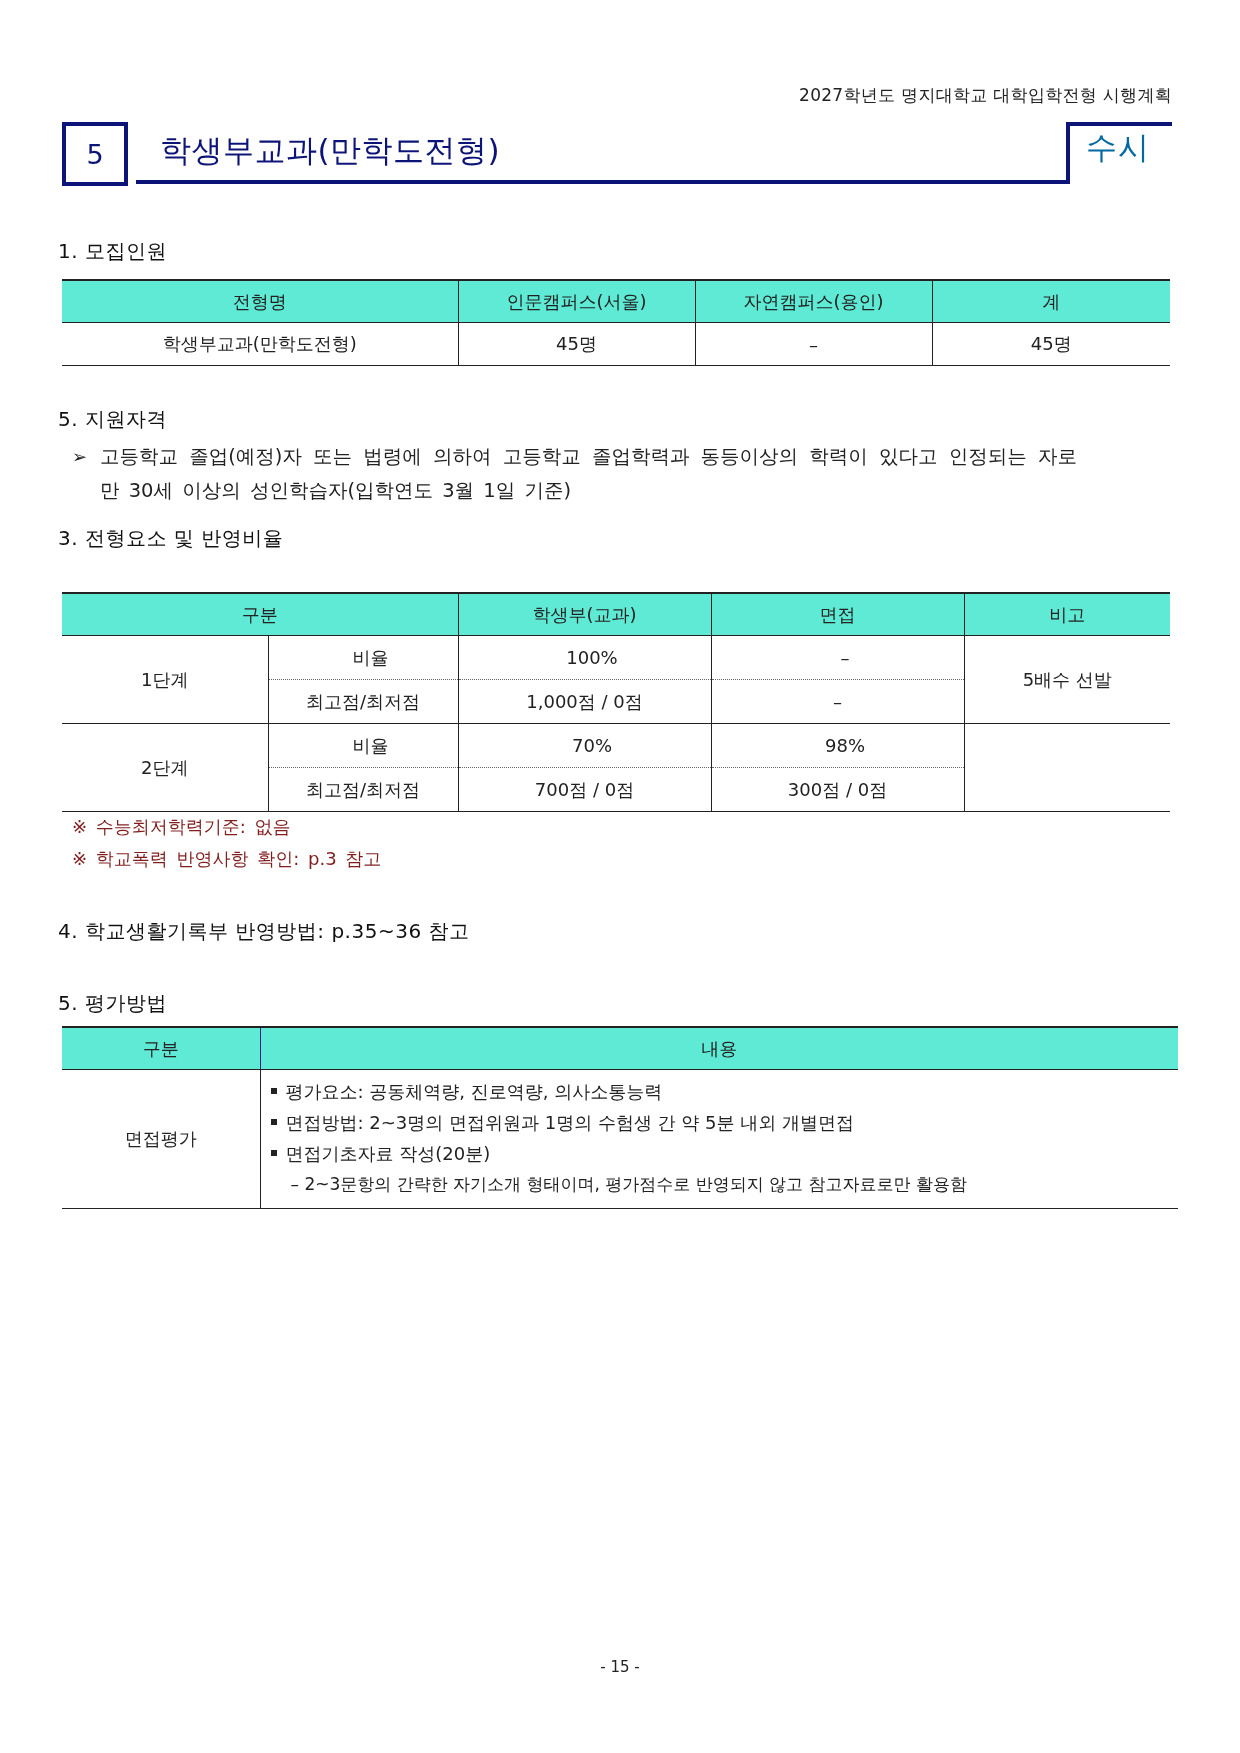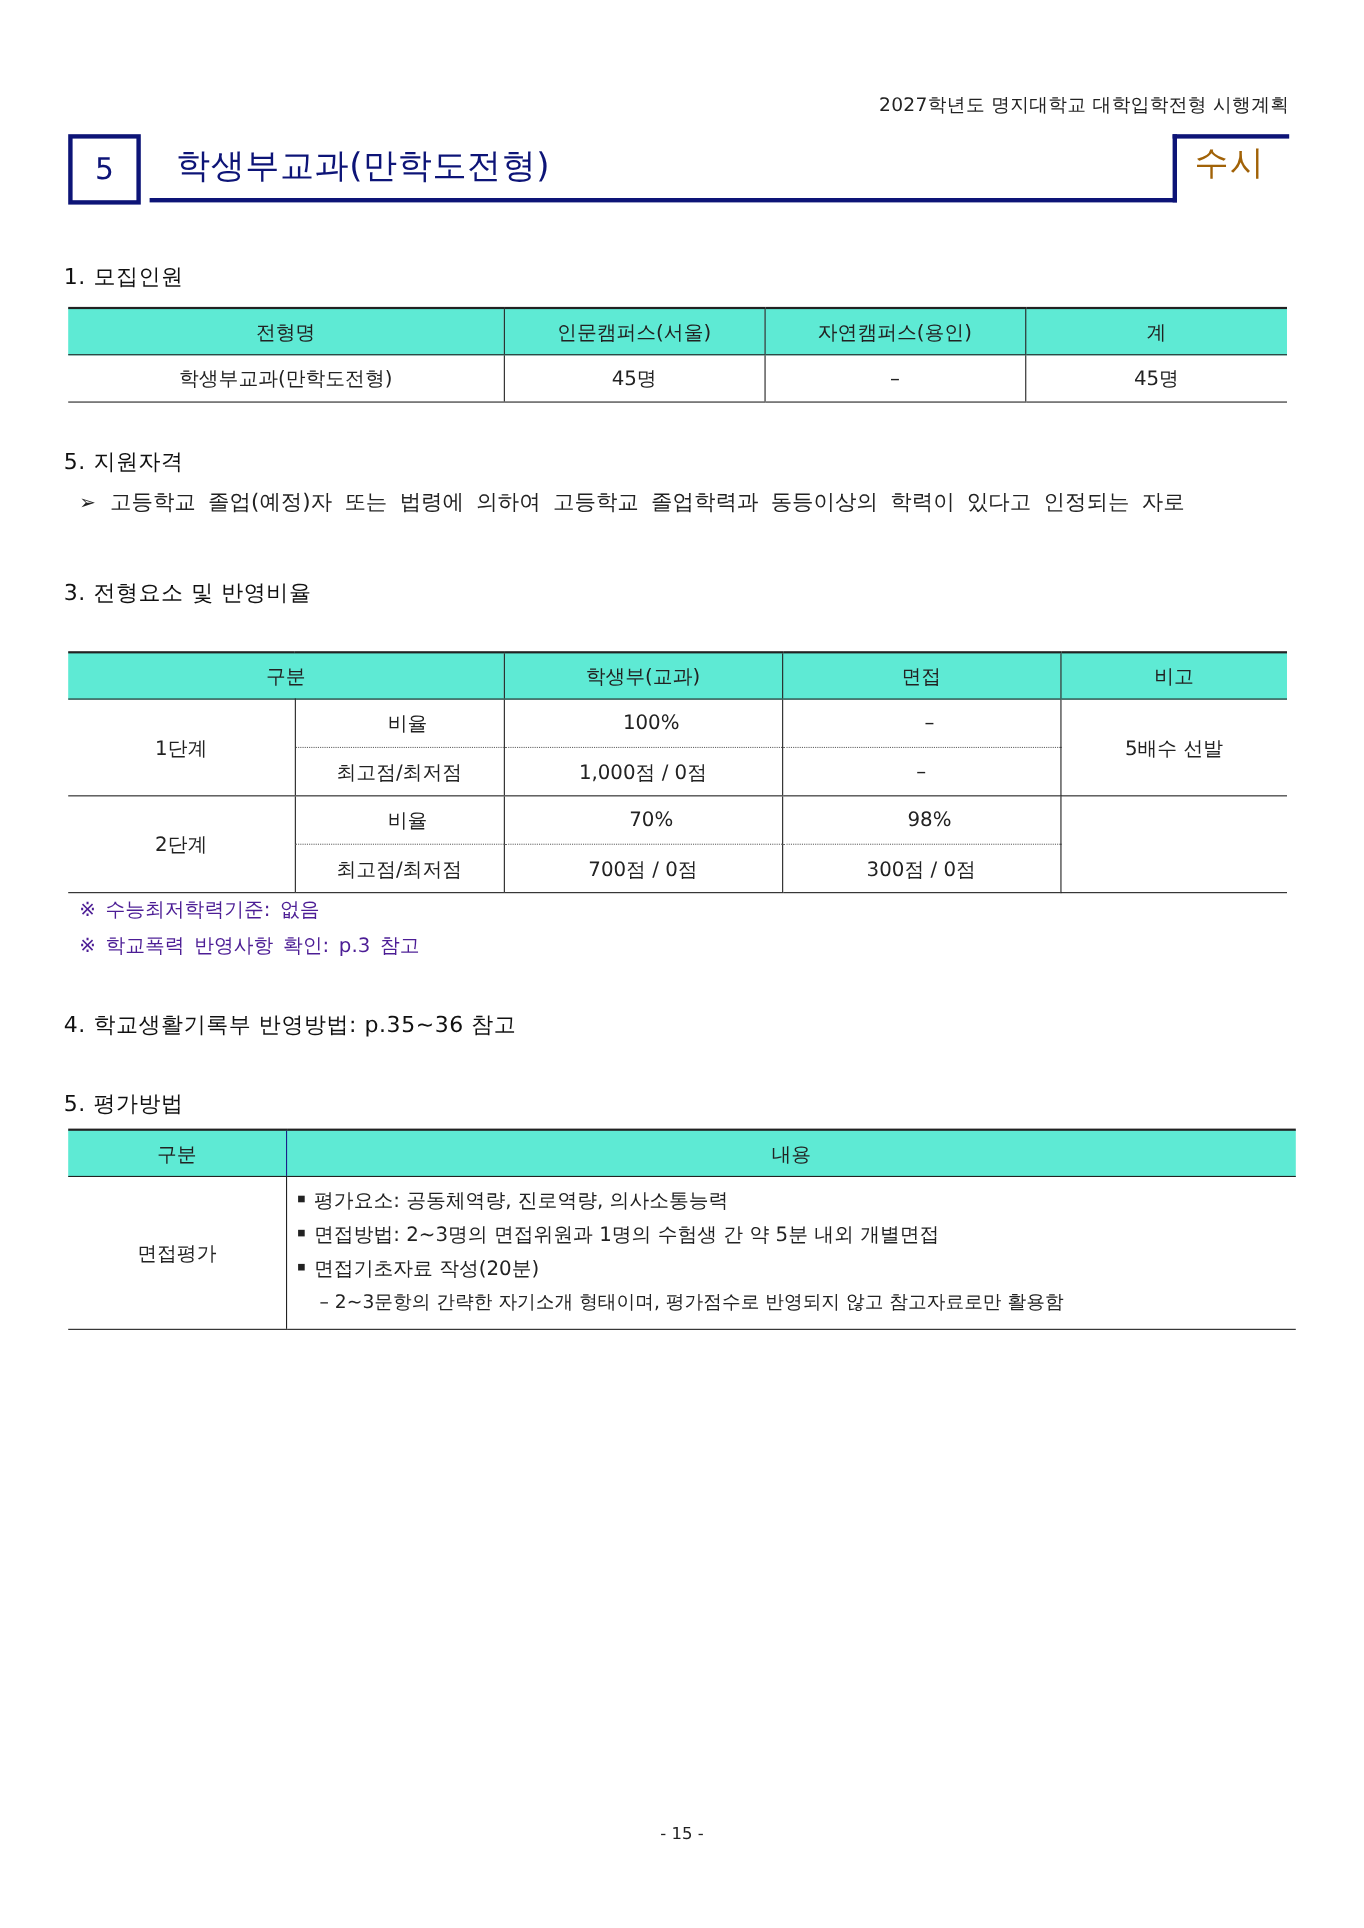--- a/index.html
+++ b/index.html
@@ -70,21 +70,21 @@
       top: 130px;
       font-size: 31px;
       color: #0d1477;
       letter-spacing: 0.5px;
     }
     .category-label {
       position: absolute;
       left: 1086px;
       top: 127px;
       font-size: 31px;
-      color: #a16207;
+      color: #0369a1;
       letter-spacing: 1px;
     }
 
     
     .section-heading {
       position: absolute;
       left: 58px;
       font-size: 20px;
       color: #111;
       letter-spacing: 0.5px;
@@ -161,21 +161,21 @@
       width: 18px;
       margin-right: 10px;
       font-size: 18px;
     }
     .qual .cont { padding-left: 28px; word-spacing: 3px; }
 
     .note {
       position: absolute;
       left: 72px;
       font-size: 18px;
-      color: #4c1d95;
+      color: #7f1d1d;
       word-spacing: 3px;
     }
 
     .page-number {
       position: absolute;
       left: 0;
       width: 1240px;
       top: 1658px;
       text-align: center;
       font-size: 15px;
@@ -220,20 +220,21 @@
       <td class="bottom vline-left">45명</td>
     </tr>
   </tbody>
 </table>
 
 <div class="section-heading" style="top:406px;">5. 지원자격</div>
 <div class="qual">
   <div>
     <span class="arrow">➢</span><span>고등학교 졸업(예정)자 또는 법령에 의하여 고등학교 졸업학력과 동등이상의 학력이 있다고 인정되는 자로</span>
   </div>
+  <div class="cont">만 30세 이상의 성인학습자(입학연도 3월 1일 기준)</div>
 </div>
 
 <div class="section-heading" style="top:525px;">3. 전형요소 및 반영비율</div>
 <table class="doc" id="t3">
   <colgroup>
     <col style="width:206px">
       <col style="width:190px">
       <col style="width:253px">
       <col style="width:253px">
       <col style="width:206px">

